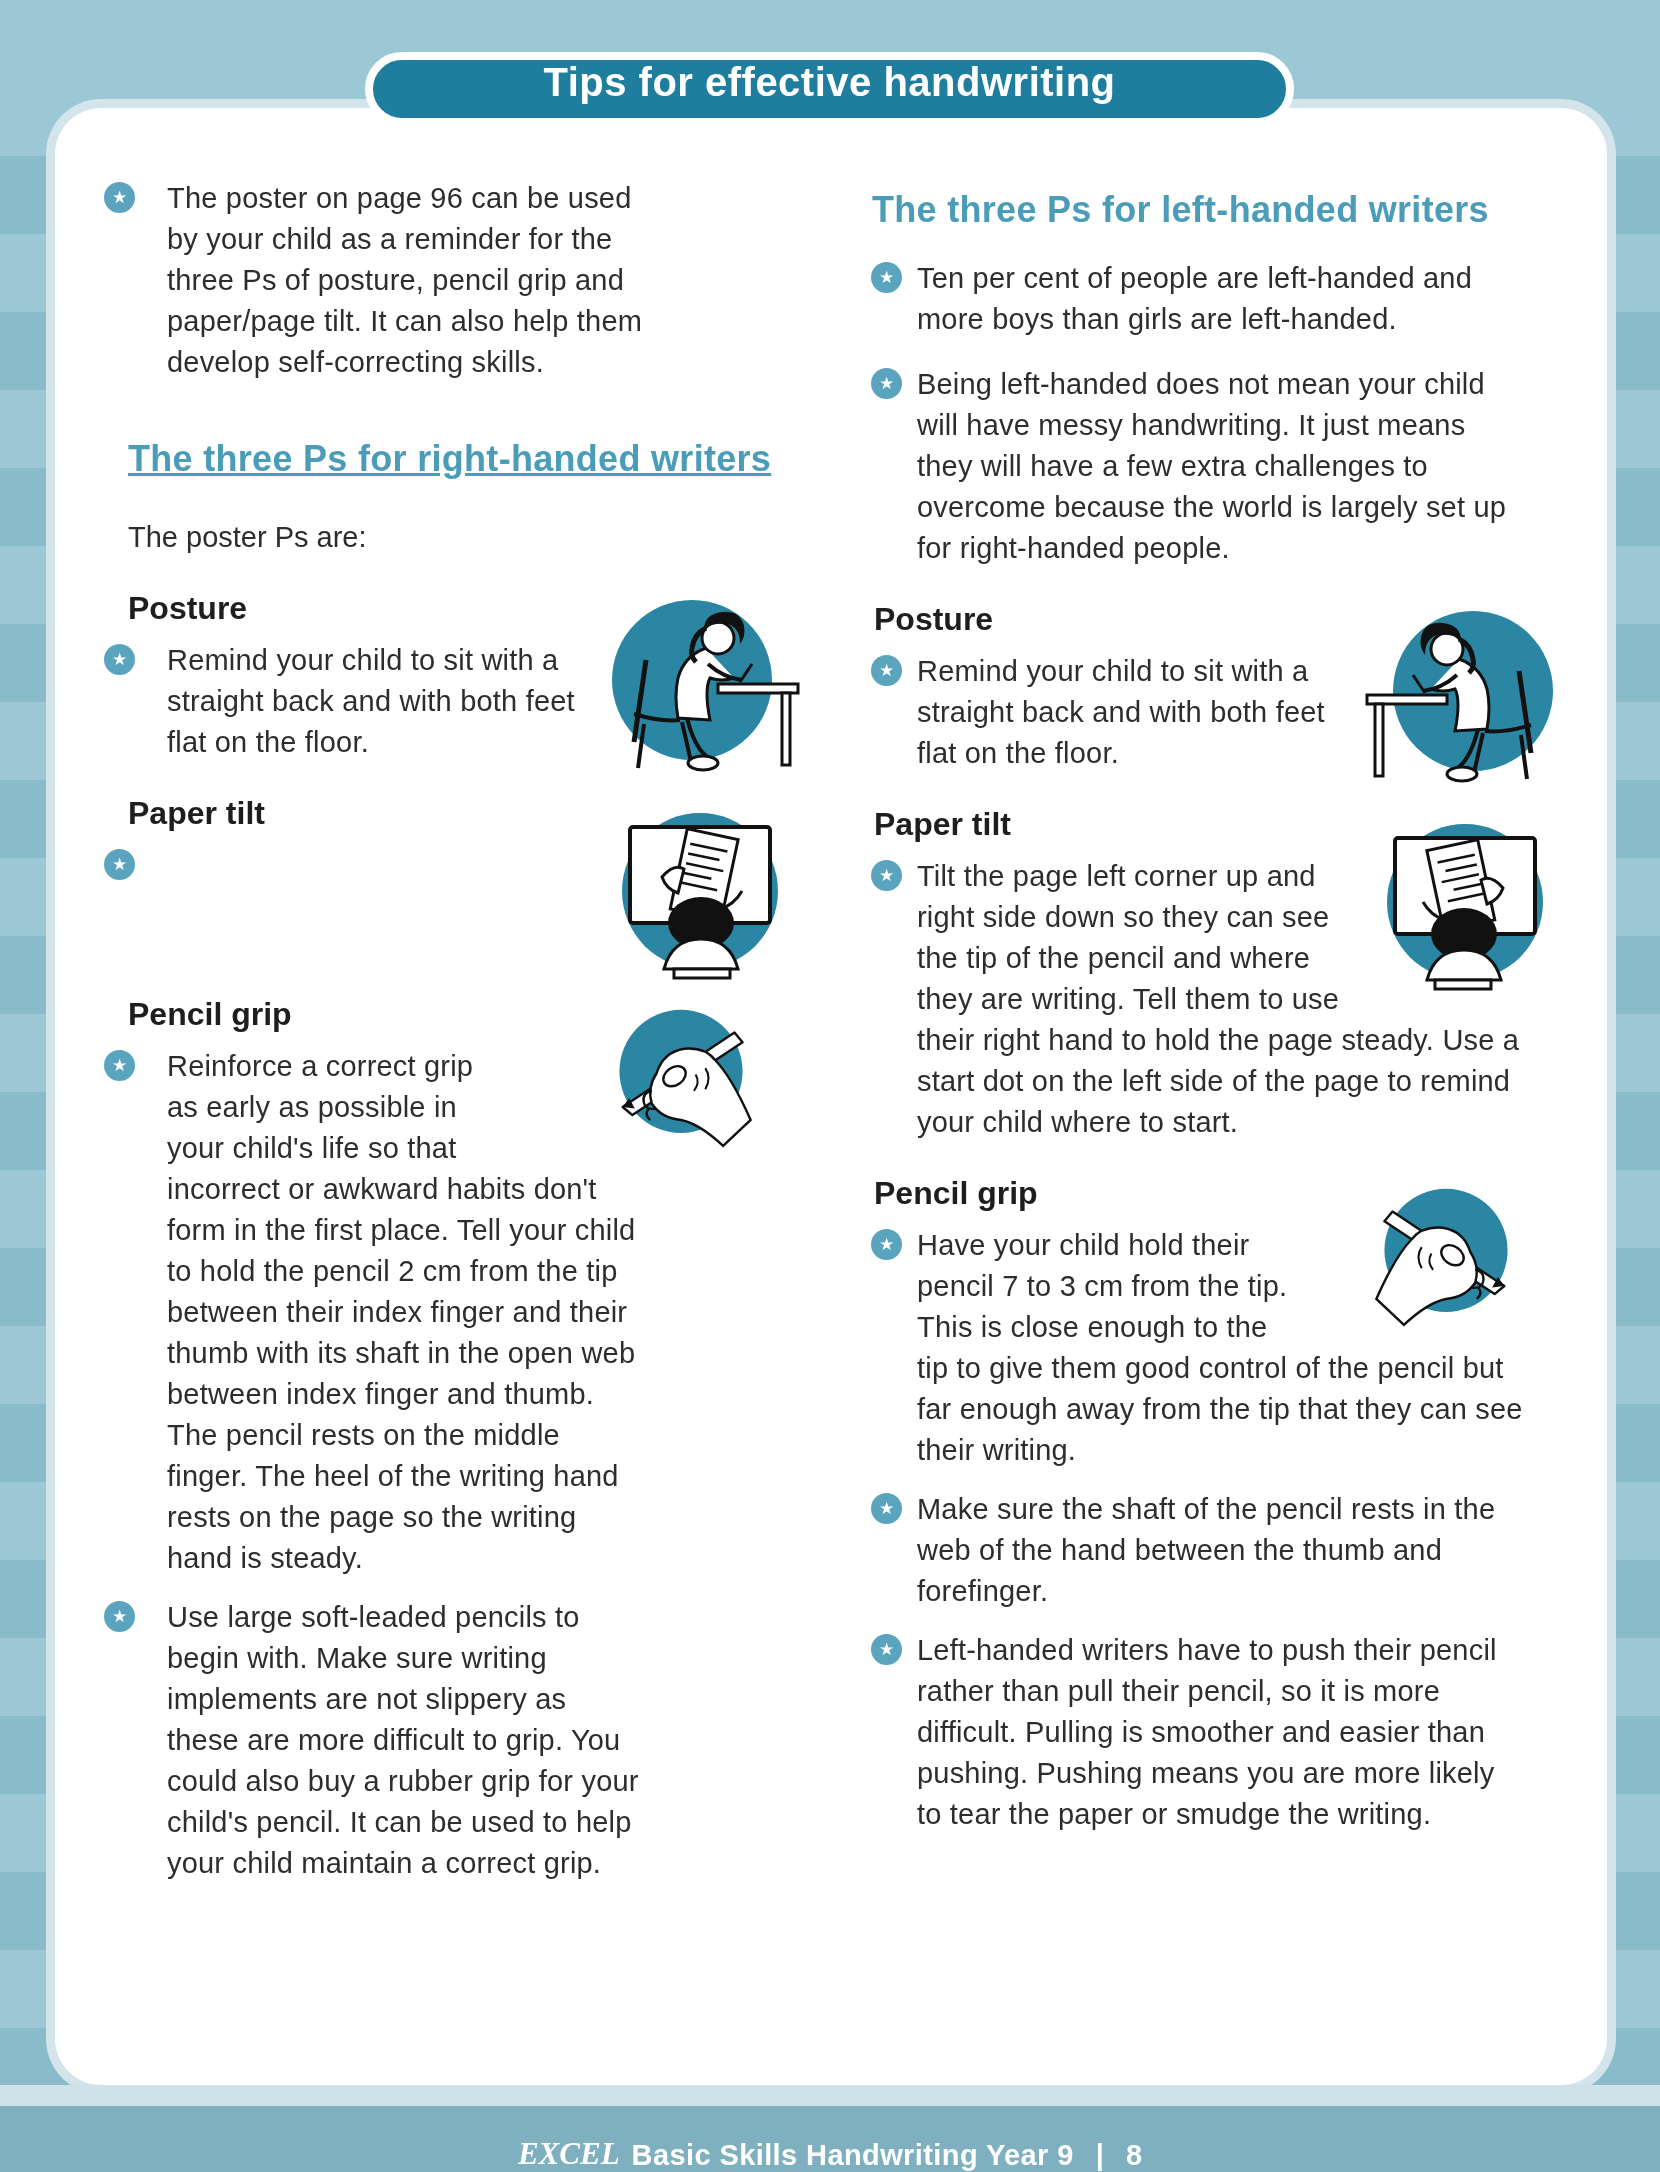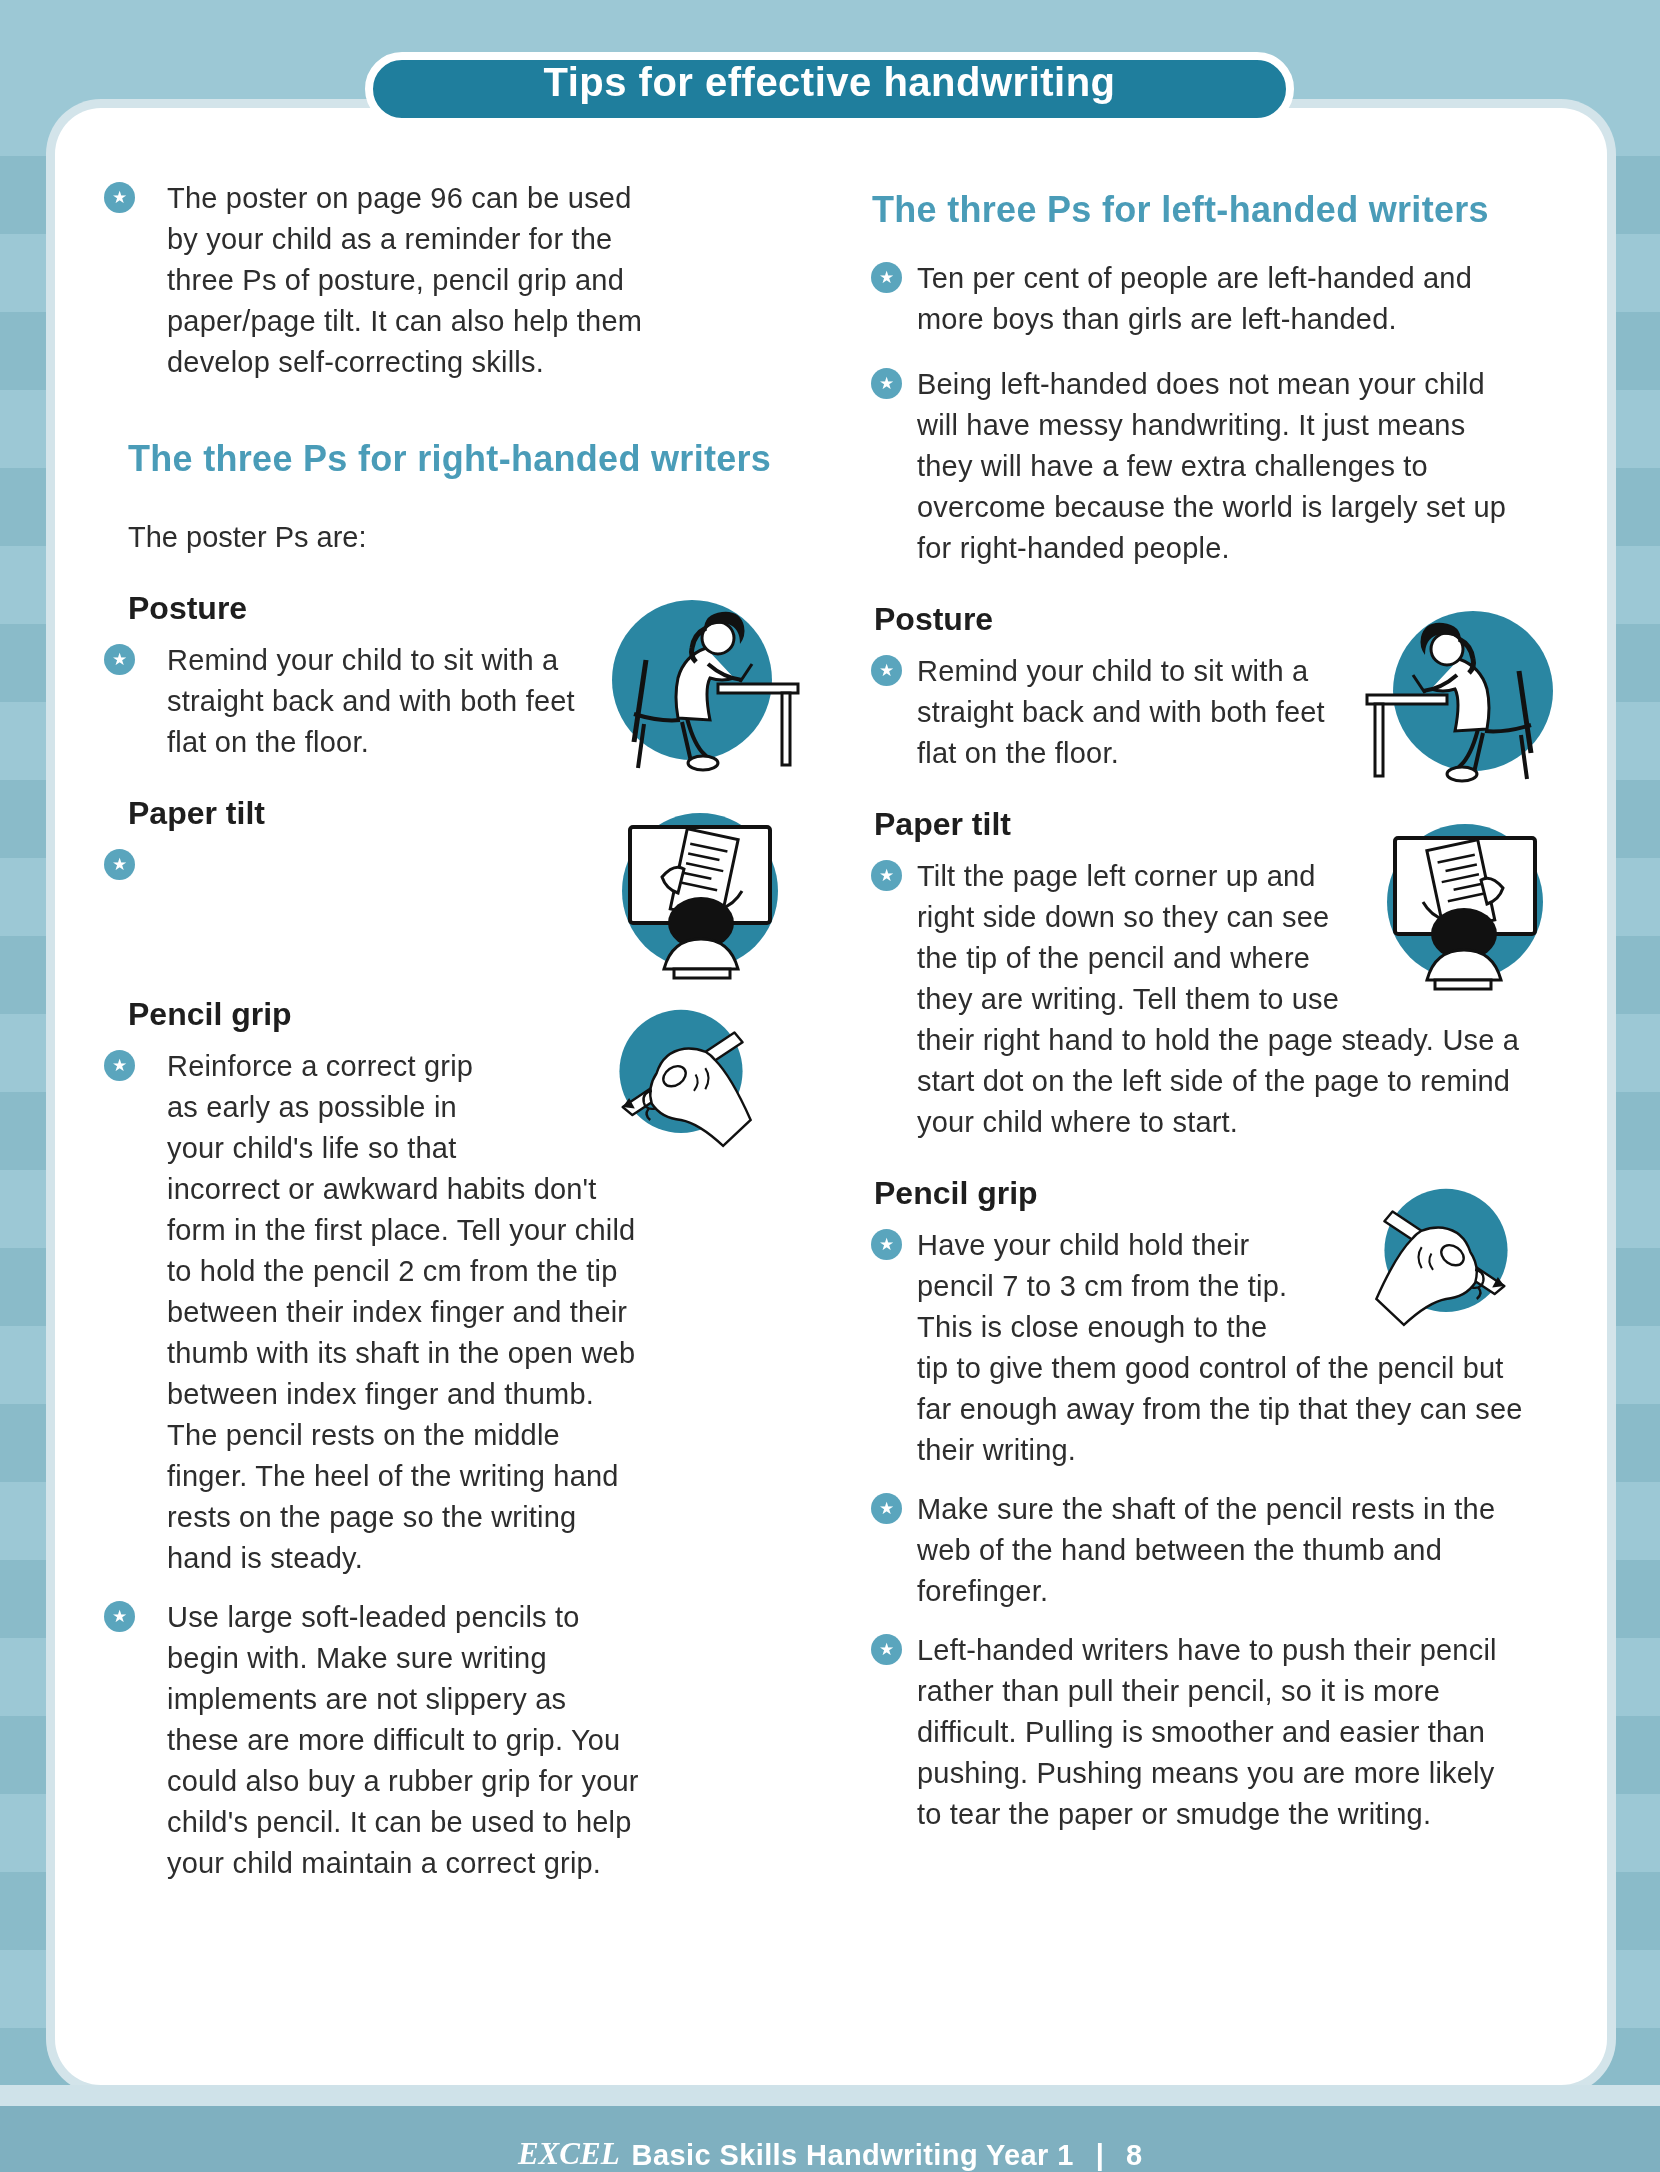--- a/index.html
+++ b/index.html
@@ -14,21 +14,21 @@
   .banner{position:absolute;left:365px;top:52px;width:913px;height:58px;z-index:5;
     background:#1f7e9d;border:8px solid #ffffff;border-radius:44px;
     display:flex;align-items:flex-start;justify-content:center;}
   .banner span{color:#ffffff;font-size:40px;font-weight:bold;letter-spacing:.5px;}
 
   .col{position:absolute;color:#2d2d2d;}
   .col-l{left:95px;top:178px;width:700px;}
   .col-r{left:865px;top:186px;width:715px;}
 
   h2{margin:0;font-size:36px;line-height:48px;color:#4a9cb8;font-weight:bold;letter-spacing:.3px;}
-  .col-l h2{margin:52px 0 8px 33px;}
+  .col-l h2{margin:52px 0 8px 33px;text-decoration:underline;}
   .col-r h2{margin:0 0 0 7px;}
   .lead{margin:34px 0 0 33px;font-size:29px;line-height:41px;}
   h3{margin:30px 0 12px 33px;font-size:32px;line-height:40px;color:#1e1e1e;font-weight:bold;}
   .col-r h3{margin-left:9px;}
 
   .bullet{position:relative;margin:0 0 18px 0;}
   .col-l .bullet{padding:0 150px 0 72px;}
   .col-r .bullet{padding:0 55px 0 52px;}
   .col-r .intro .bullet{margin-top:24px;}
   .star{position:absolute;top:4px;width:31px;height:31px;border-radius:50%;
@@ -225,18 +225,18 @@
       <div class="bullet">
         <span class="star">★</span>
         <p class="btxt">Left-handed writers have to push their pencil rather than pull their pencil, so it is more difficult. Pulling is smoother and easier than pushing. Pushing means you are more likely to tear the paper or smudge the writing.</p>
       </div>
     </div>
   </div>
 
   <div class="footer-line"></div>
   <div class="footer-band">
     <span class="brand">EXCEL</span>
-    <span class="series">Basic Skills Handwriting Year 1</span>
+    <span class="series">Basic Skills Handwriting Year 9</span>
     <span class="sep">|</span>
     <span class="pageno">8</span>
   </div>
 
 </div>
 
 </body></html>

